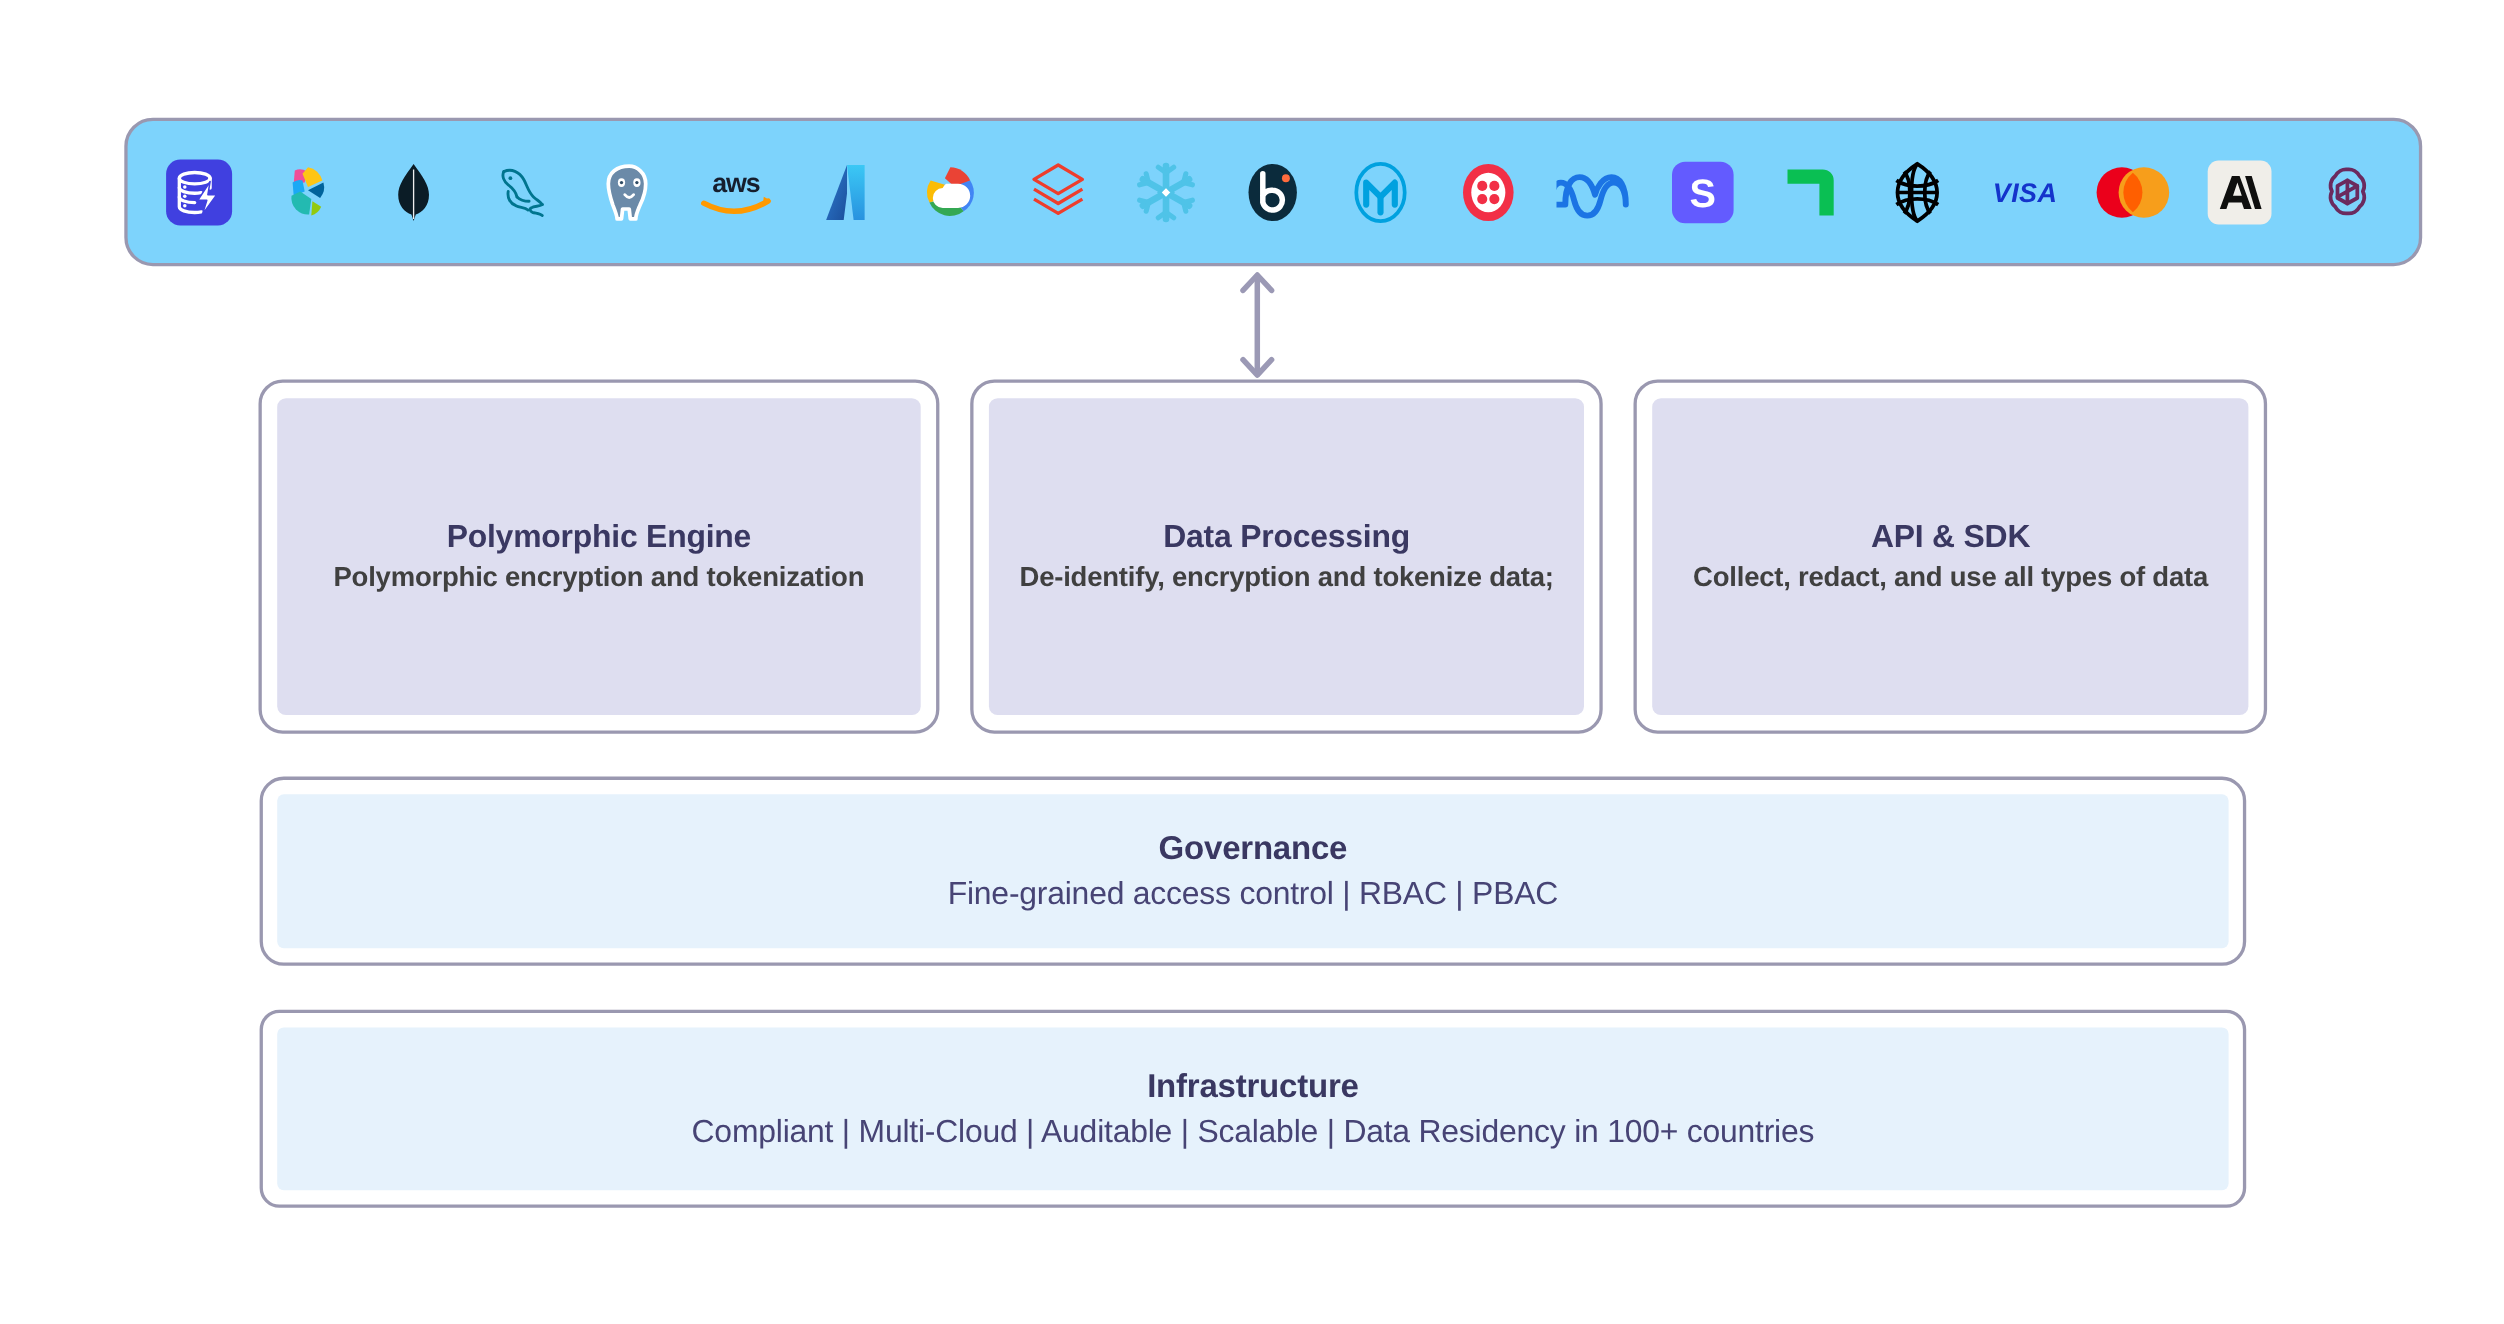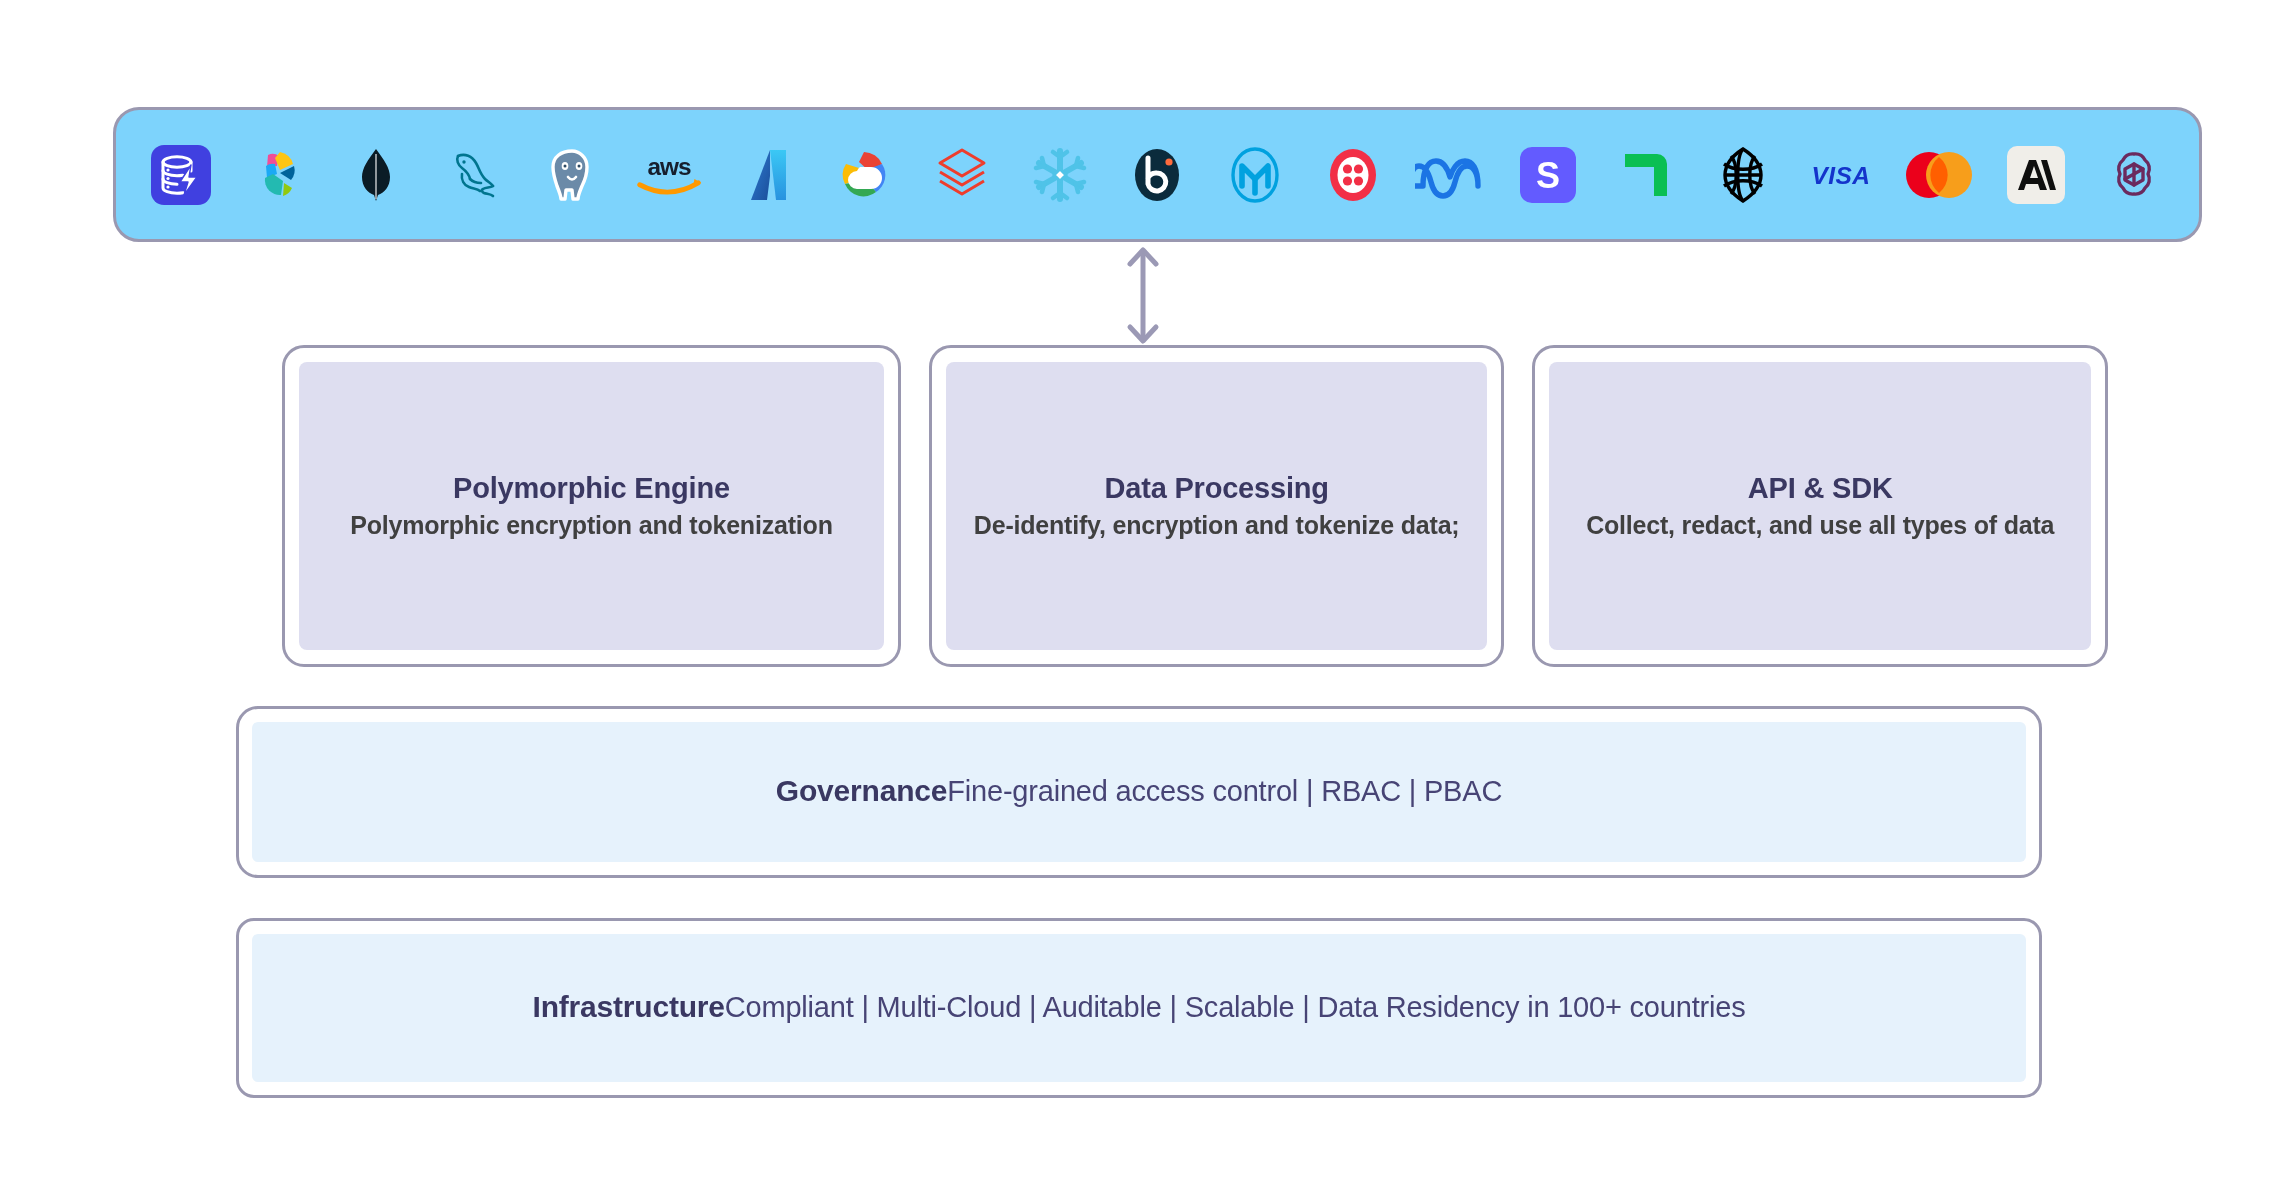--- a/index.html
+++ b/index.html
@@ -29,21 +29,21 @@
   .logo svg{display:block;}
 
   
   .connector{
     position:absolute;left:1113px;top:243px;width:60px;height:105px;
   }
 
   
   .cards-row{
     position:absolute;left:235px;top:345px;width:1826px;height:322px;
-    display:flex;gap:28px;margin-left:47px;
+    display:flex;gap:28px;
   }
   .card{
     border:3px solid #9A98B0;border-radius:22px;background:#fff;
     box-sizing:border-box;padding:14px;
     display:flex;flex:1 1 0;
   }
   .card.wide{flex:1.08 1 0;}
   .card-inner{
     background:#DEDEF0;border-radius:8px;width:100%;
     display:flex;flex-direction:column;align-items:center;justify-content:center;
@@ -59,21 +59,21 @@
   }
 
   
   .band{
     position:absolute;left:236px;width:1806px;
     border:3px solid #9A98B0;border-radius:22px;background:#fff;
     box-sizing:border-box;padding:13px;
   }
   .band-inner{
     background:#E6F2FC;border-radius:6px;width:100%;height:100%;
-    display:flex;flex-direction:row;align-items:center;justify-content:center;
+    display:flex;flex-direction:column;align-items:center;justify-content:center;
     text-align:center;box-sizing:border-box;
   }
   #band-governance{top:706px;height:172px;}
   #band-infrastructure{top:918px;height:180px;border-radius:18px;}
   .band-title{
     font-size:30px;font-weight:bold;color:#3A3862;line-height:1.3;
     margin:0 0 4px 0;letter-spacing:-0.2px;
   }
   .band-desc{
     font-size:29px;font-weight:normal;color:#474475;line-height:1.3;

